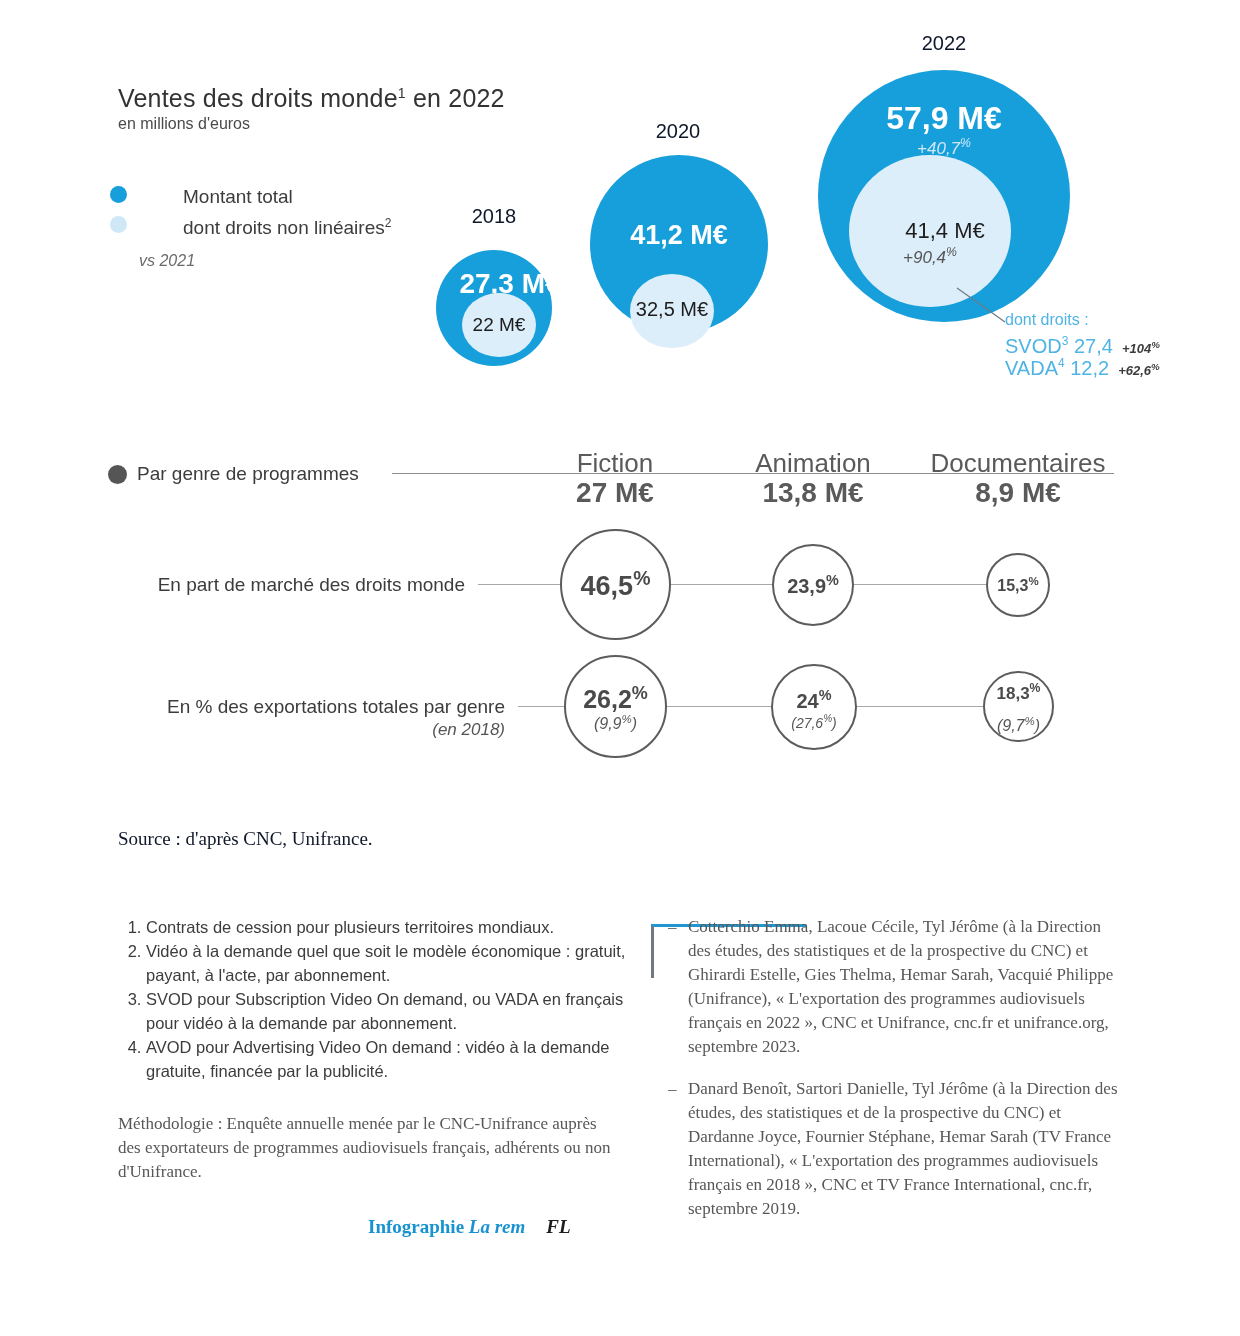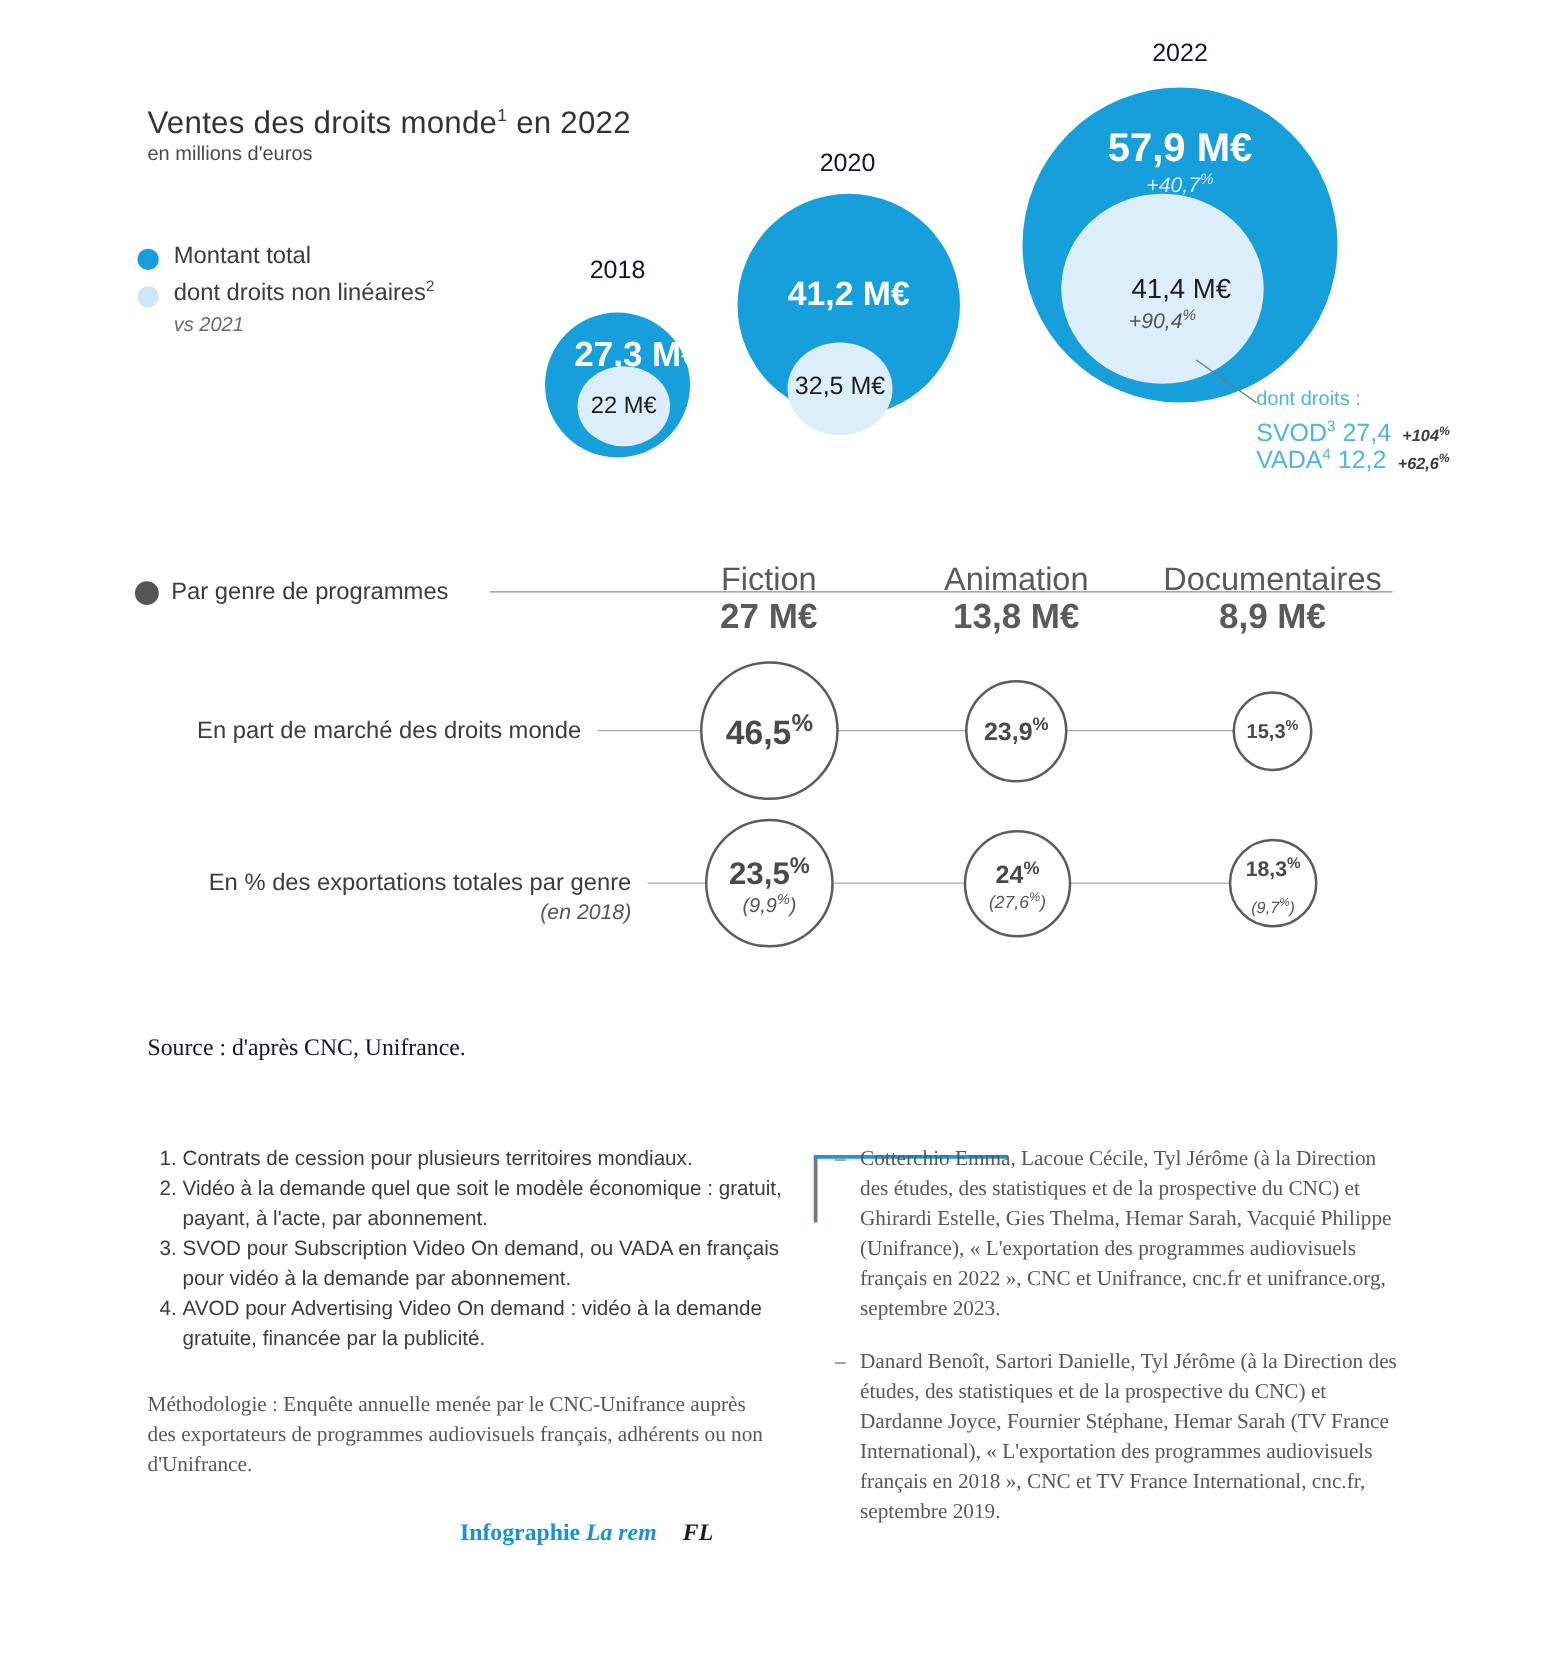--- a/index.html
+++ b/index.html
@@ -10,21 +10,21 @@
   }
   .abs{position:absolute;}
 
   
   #chart-title{left:118px;top:84px;font-size:25px;color:#333;letter-spacing:.2px;white-space:nowrap;}
   #chart-title sup{font-size:14px;vertical-align:super;}
   #chart-subtitle{left:118px;top:115px;font-size:16px;color:#4a4a4a;}
 
   
   #legend{left:110px;top:186px;}
-  .legend-row{display:flex;align-items:flex-end;height:30px;}
+  .legend-row{display:flex;align-items:flex-start;height:30px;gap:44px;}
   .legend-dot{width:17px;height:17px;border-radius:50%;margin-right:12px;flex:none;}
   .legend-dot.total{background:#179FDB;}
   .legend-dot.nonlin{background:#CFE8F8;}
   .legend-label{font-size:19px;color:#3c3c3c;white-space:nowrap;}
   .legend-label sup{font-size:12px;vertical-align:super;}
   #legend-vs{margin-left:29px;margin-top:6px;font-size:16px;color:#6a6a6a;font-style:italic;}
 
   
   .bubble-year{font-size:20px;color:#0f172a;text-align:center;white-space:nowrap;}
   .bubble-outer{border-radius:50%;background:#179FDB;}
@@ -157,30 +157,30 @@
 <div class="abs gcircle" style="left:986px;top:553px;width:64px;height:64px;">
   <div class="big" style="font-size:16px;"><span>15,3</span><span class="sup-pct">%</span></div>
 </div>
 
 <div class="abs row-label" style="left:130px;top:696px;width:375px;">En % des exportations totales par genre</div>
 <div class="abs row-sublabel" style="left:130px;top:720px;width:375px;">(en 2018)</div>
 <div class="abs connector" style="left:518px;top:706px;width:46px;"></div>
 <div class="abs connector" style="left:667px;top:706px;width:104px;"></div>
 <div class="abs connector" style="left:856px;top:706px;width:128px;"></div>
 <div class="abs gcircle" style="left:564px;top:655px;width:103px;height:103px;">
-  <div class="big" style="font-size:25px;line-height:27px;"><span>23,5</span><span class="sup-pct">%</span></div>
+  <div class="big" style="font-size:25px;line-height:27px;"><span>26,2</span><span class="sup-pct">%</span></div>
   <div class="small" style="font-size:16px;"><span>(9,9</span><span class="sup-pct">%</span>)</div>
 </div>
 <div class="abs gcircle" style="left:771px;top:664px;width:86px;height:86px;">
   <div class="big" style="font-size:20px;line-height:23px;"><span>24</span><span class="sup-pct">%</span></div>
   <div class="small" style="font-size:14px;"><span>(27,6</span><span class="sup-pct">%</span>)</div>
 </div>
 <div class="abs gcircle" style="left:983px;top:671px;width:71px;height:71px;">
   <div class="big" style="font-size:17px;line-height:20px;"><span>18,3</span><span class="sup-pct">%</span></div>
-  <div class="small" style="font-size:13px;margin-top:12px;"><span>(9,7</span><span class="sup-pct">%</span>)</div>
+  <div class="small" style="font-size:16px;margin-top:12px;"><span>(9,7</span><span class="sup-pct">%</span>)</div>
 </div>
 
 <div class="abs serif" id="source-note">Source : d'après CNC, Unifrance.</div>
 
 <div class="abs" id="footnotes">
   <ol>
     <li>Contrats de cession pour plusieurs territoires mondiaux.</li>
     <li>Vidéo à la demande quel que soit le modèle économique : gratuit, payant, à l'acte, par abonnement.</li>
     <li>SVOD pour Subscription Video On demand, ou VADA en français pour vidéo à la demande par abonnement.</li>
     <li>AVOD pour Advertising Video On demand : vidéo à la demande gratuite, financée par la publicité.</li>

